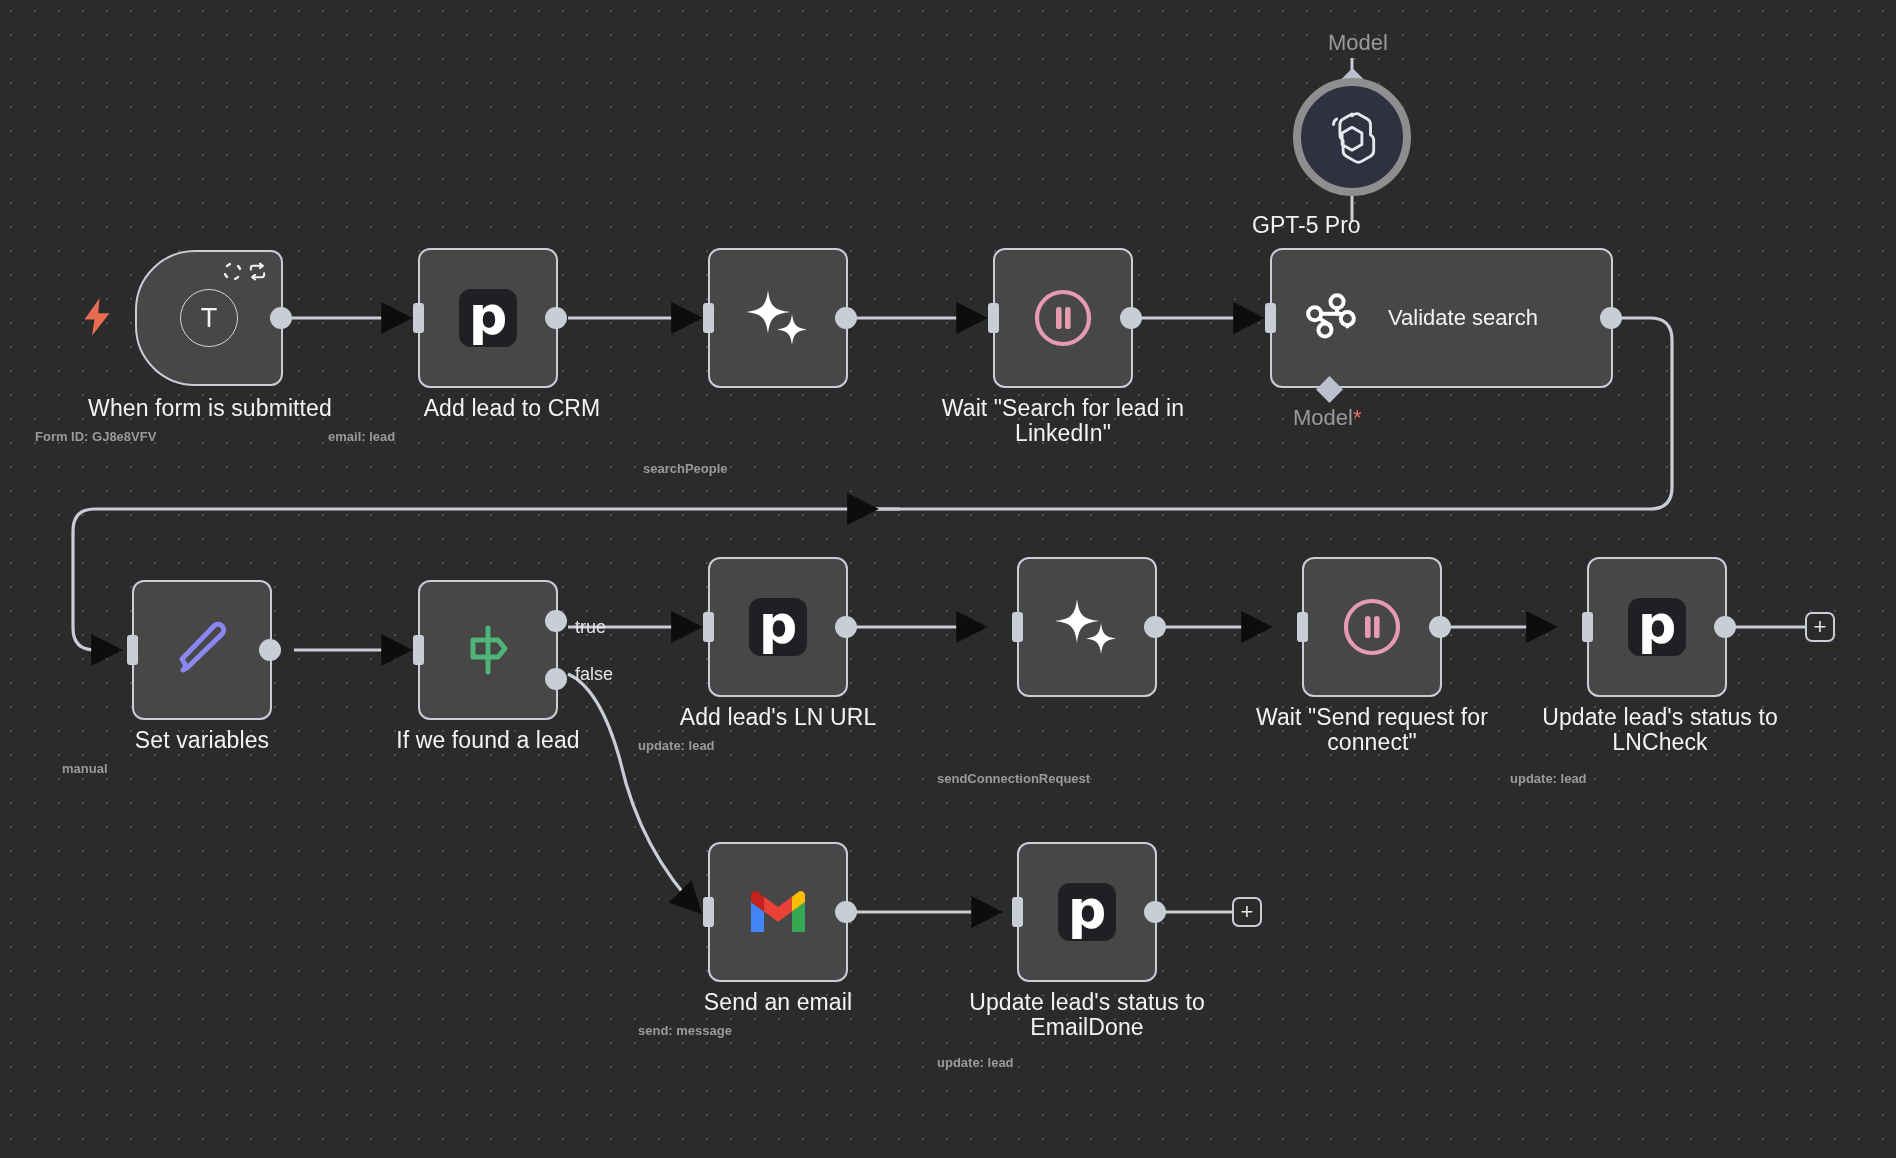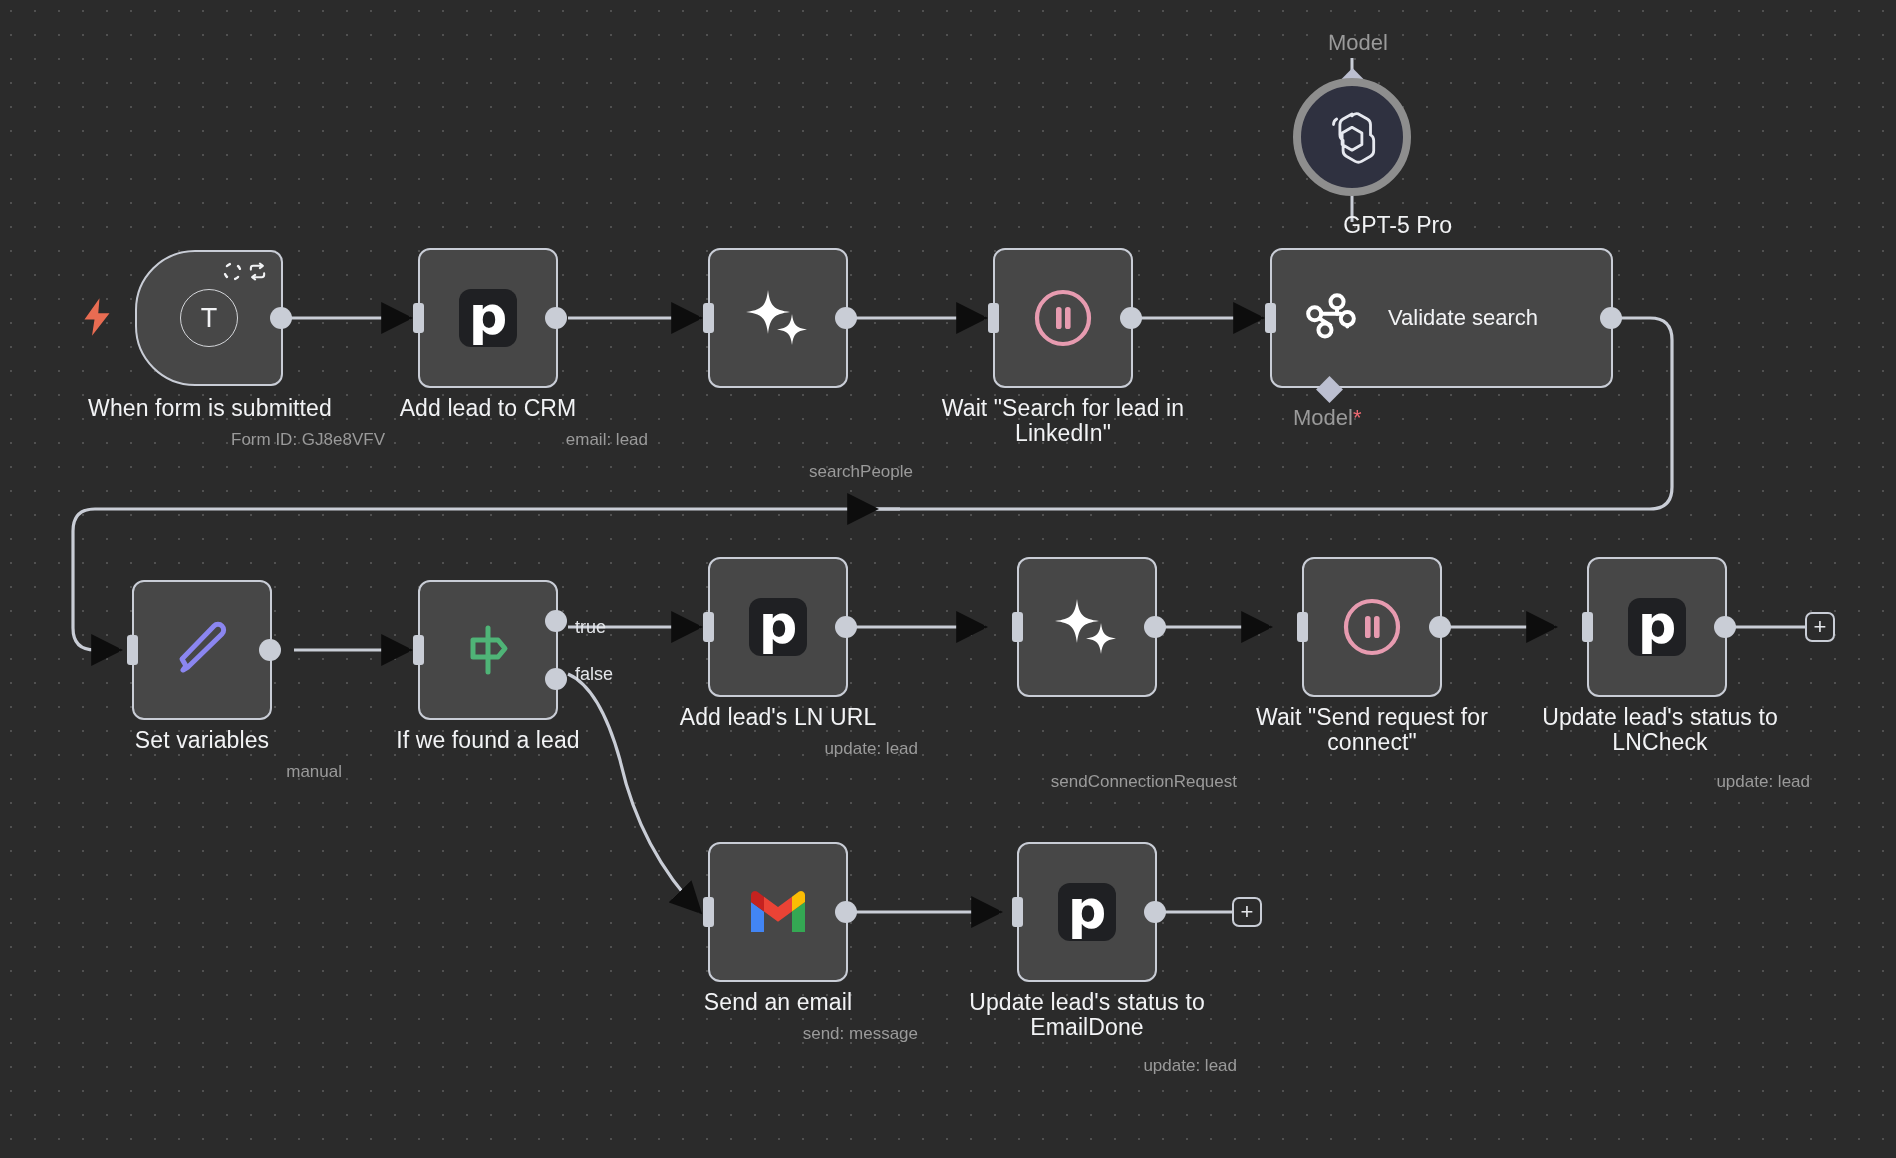--- a/index.html
+++ b/index.html
@@ -53,25 +53,26 @@
     text-align: center;
     color: #f2f3f5;
     font-size: 23px;
     line-height: 1.07;
     letter-spacing: .1px;
     white-space: pre-line;
     pointer-events: none;
   }
   .node-sub {
     position: absolute;
-    text-align: right;
+    text-align: left;
     color: #9a9a9a;
-    font-size: 17px;
+    font-size: 13px;
     line-height: 1.15;
     pointer-events: none;
+    font-weight: bold;
   }
 
   
   .port-in {
     position: absolute;
     width: 11px;
     height: 30px;
     background: #c9cdd6;
     border-radius: 3px;
     left: -7px;
@@ -156,21 +157,21 @@
     border: 8px solid #8e8e8e;
     box-sizing: border-box;
     display: flex;
     align-items: center;
     justify-content: center;
   }
   .model-label {
     position: absolute;
     color: #f2f3f5;
     font-size: 23px;
-    text-align: right;
+    text-align: left;
     white-space: nowrap;
   }
   .diamond {
     position: absolute;
     width: 19px;
     height: 19px;
     background: #bcbfd0;
     transform: rotate(45deg);
   }
   .conn-label {
@@ -274,21 +275,21 @@
   <div class="node-title" style="left:35px; top:396px; width:350px;">When form is submitted</div>
   <div class="node-sub" style="left:35px; top:430px; width:350px;">Form ID: GJ8e8VFV</div>
 
   <div class="node" style="left:418px; top:248px; width:140px; height:140px;">
     <div class="port-in"></div>
     <div class="icon-box">
       <span class="p-glyph">p</span>
     </div>
     <div class="port-out"></div>
   </div>
-  <div class="node-title" style="left:328px; top:396px; width:320px;">Add lead to CRM</div>
+  <div class="node-title" style="left:328px; top:396px; width:320px;padding-left:24px;">Add lead to CRM</div>
   <div class="node-sub" style="left:328px; top:430px; width:320px;">email: lead</div>
 
   <div class="node" style="left:708px; top:248px; width:140px; height:140px;">
     <div class="port-in"></div>
     <svg width="72" height="72" viewBox="0 0 72 72">
       <g fill="#ffffff">
         <path d="M26 8 C28 24 32 28 48 30 C32 32 28 36 26 52 C24 36 20 32 4 30 C20 28 24 24 26 8 Z"></path>
         <path d="M50 32 C51.4 43 54 45.8 65 47.5 C54 49 51.4 52 50 63 C48.6 52 46 49 35 47.5 C46 45.8 48.6 43 50 32 Z"></path>
       </g>
     </svg>

